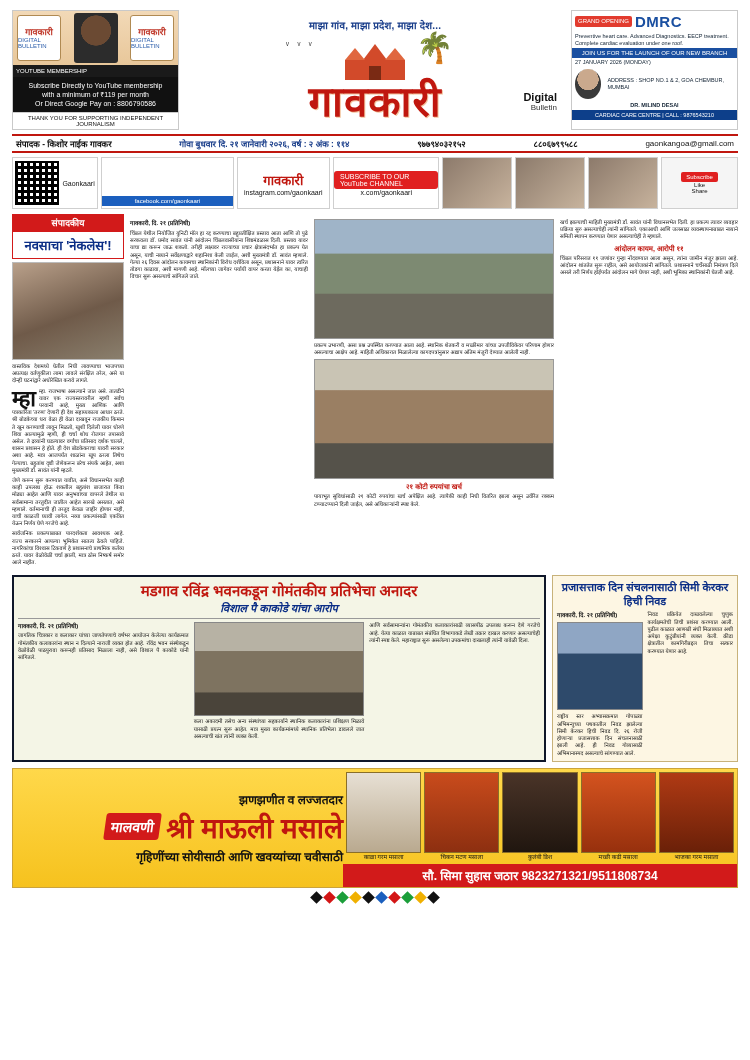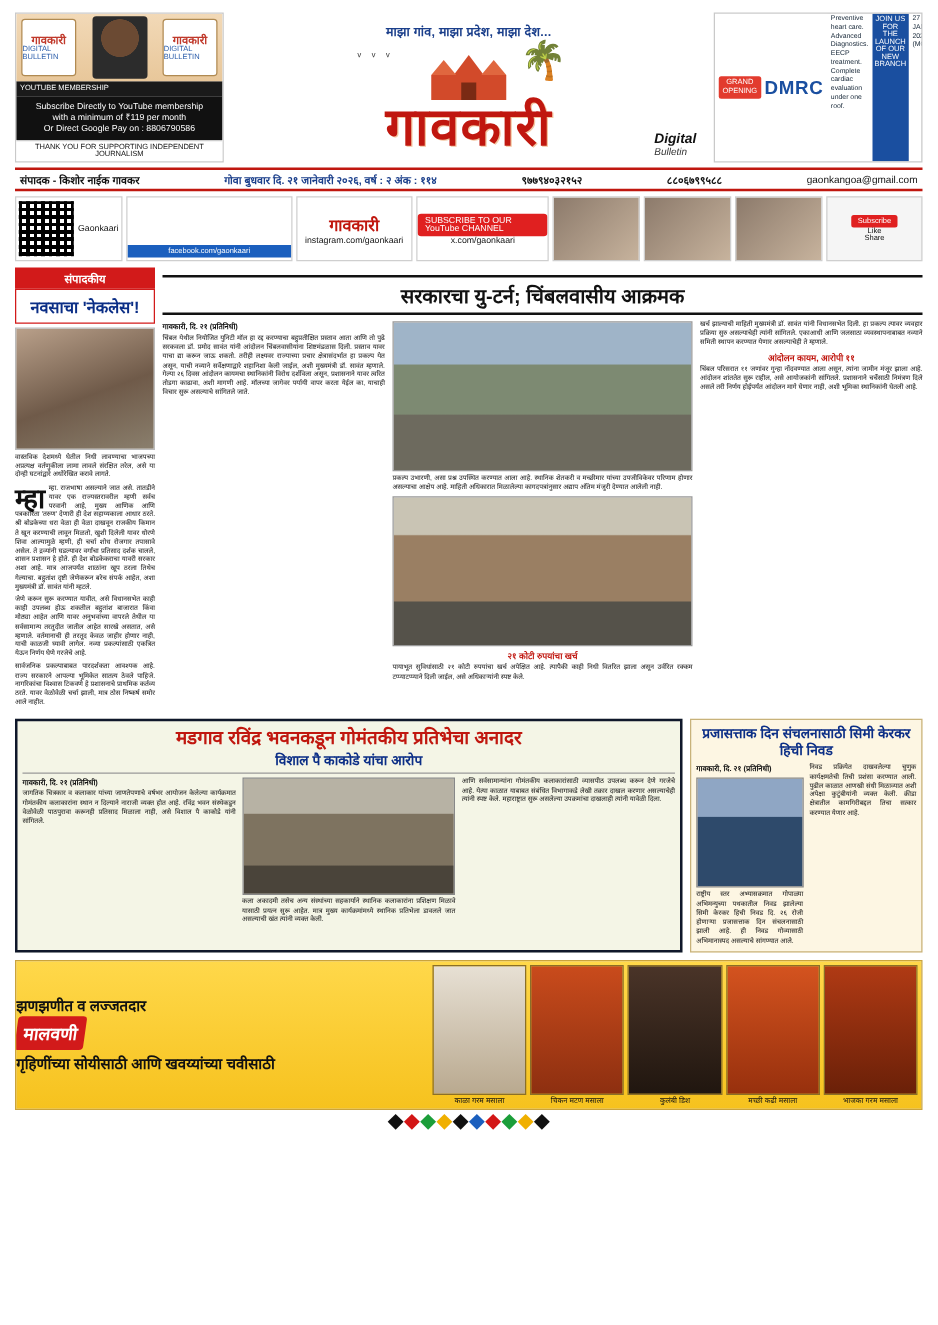--- a/index.html
+++ b/index.html
@@ -16,24 +16,24 @@
   .mh-left-yt{font-size:6px;background:#1a1a1a;color:#fff;padding:2px 3px;line-height:8px;}
   .mh-left-mid{background:#111;color:#fff;font-size:7px;text-align:center;padding:4px 3px;line-height:9px;}
   .mh-left-bot{background:#fff;color:#111;font-size:6px;text-align:center;padding:2px;border-top:1px solid #ccc;}
   .mh-center{flex:1;display:flex;flex-direction:column;align-items:center;justify-content:center;position:relative;}
   .mh-tag{font-size:10px;color:#1b3f8b;font-weight:bold;letter-spacing:.2px;margin-top:2px;}
   .temple{position:relative;height:46px;width:190px;margin-top:2px;}
   .temple .palm{position:absolute;right:16px;top:-4px;font-size:30px;color:#1d7a33;}
   .temple .dome{position:absolute;left:50%;transform:translateX(-50%);bottom:0;width:120px;height:36px;}
   .birds{position:absolute;left:6px;top:6px;font-size:9px;color:#333;letter-spacing:3px;}
   .nameplate{font-size:42px;font-weight:bold;color:#c0170f;line-height:44px;letter-spacing:1px;text-shadow:1px 1px 0 #f3c6a1;}
-  .digital{position:absolute;right:8px;bottom:4px;text-align:left;font-style:italic;}
+  .digital{position:absolute;right:8px;bottom:18px;text-align:right;}
   .digital .d1{font-size:11px;font-weight:bold;color:#111;}
   .digital .d2{font-size:8px;color:#333;}
-  .mh-right{width:165px;border:1px solid #c9c9c9;background:#fff;overflow:hidden;display:flex;flex-direction:row;}
+  .mh-right{width:165px;border:1px solid #c9c9c9;background:#fff;overflow:hidden;display:flex;flex-direction:column;}
   .dmrc-top{display:flex;align-items:center;gap:3px;padding:2px 3px;background:#fff;}
   .grand{background:#e23b2e;color:#fff;font-size:6px;padding:2px 3px;border-radius:2px;text-align:center;line-height:7px;}
   .dmrc{color:#1a4fa0;font-weight:bold;font-size:15px;letter-spacing:.5px;}
   .dmrc-body{font-size:5.5px;line-height:7px;color:#123;padding:1px 3px;}
   .dmrc-band{background:#1a4fa0;color:#fff;font-size:6px;text-align:center;padding:2px;}
   .dmrc-doc{display:flex;gap:3px;padding:2px 3px;align-items:center;}
   .doc-ph{width:30px;height:30px;border-radius:50%;background:radial-gradient(circle at 50% 35%,#caa98d 0 45%,#3a3a3a 46% 100%);}
   .dmrc-foot{font-size:5.5px;text-align:center;background:#0d3f8a;color:#fff;padding:2px;}
   
   .infobar{display:flex;align-items:center;justify-content:space-between;border-top:2px solid #c0170f;border-bottom:2px solid #c0170f;margin-top:4px;padding:2px 4px;background:#fff;}
@@ -78,28 +78,28 @@
   .byline{font-size:6px;font-weight:bold;color:#111;}
   .photo{border:1px solid #999;background:#8d8d8d;}
   .ph-street{height:118px;background:linear-gradient(180deg,#9fb4c8 0 28%,#7d8a72 29% 62%,#6d6a5e 63% 100%);}
   .ph-crowd{height:118px;background:linear-gradient(180deg,#c9c4b4 0 25%,#9a7f63 26% 70%,#55524a 71% 100%);}
   .redsub{color:#c0170f;font-weight:bold;font-size:7px;text-align:center;margin:3px 0 2px;}
   
   .lower{display:flex;gap:6px;margin-top:6px;}
   .lw-left{flex:1.62;border:2px solid #0f172a;background:#f4f5e6;padding:4px;}
   .lw-right{width:176px;border:1px solid #c8b27a;background:#fdf6e3;padding:4px;}
   .lw-head{font-size:15px;font-weight:bold;color:#c0170f;text-align:center;line-height:19px;}
-  .lw-sub{font-size:11px;font-weight:bold;color:#0b2e86;text-align:center;border-bottom:1px solid #999;padding-bottom:3px;margin-bottom:3px;}
+  .lw-sub{font-size:11px;font-weight:bold;color:#0b2e86;text-align:center;border-bottom:1px solid #999;padding-bottom:3px;margin-bottom:3px;font-style:italic;}
   .lw-cols{display:flex;gap:5px;}
   .ph-two{height:92px;background:linear-gradient(180deg,#b7b2a4 0 30%,#7e7360 31% 75%,#4a443a 76% 100%);border:1px solid #888;}
   .rt-head{font-size:11px;font-weight:bold;color:#0b2e86;text-align:center;line-height:14px;}
   .ph-person{height:86px;margin:3px 0;background:linear-gradient(180deg,#8fa6c4 0 35%,#2e4a6b 36% 100%);border:1px solid #888;}
   
   .adbar{margin-top:6px;border:1px solid #caa33c;background:linear-gradient(180deg,#ffd84a,#f6c21e);height:118px;display:flex;overflow:hidden;}
-  .ad-left{width:330px;display:flex;flex-direction:column;align-items:flex-start;justify-content:center;}
+  .ad-left{width:330px;display:flex;flex-direction:column;align-items:flex-end;justify-content:center;}
   .ad-top-text{font-size:12px;font-weight:bold;color:#111;}
   .malvani{display:flex;align-items:center;gap:6px;}
   .mal-badge{background:#d21a1a;color:#fff;font-size:14px;font-weight:bold;padding:4px 6px;border-radius:3px;transform:skewX(-8deg);}
   .shree{font-size:28px;font-weight:bold;color:#c0170f;}
   .ad-bot-text{font-size:12px;font-weight:bold;color:#111;margin-top:2px;}
   .ad-right{flex:1;display:flex;flex-direction:column;}
   .ad-imgs{flex:1;display:flex;gap:3px;padding:3px;}
   .ad-img{flex:1;display:flex;flex-direction:column;}
   .ad-thumb{flex:1;border:1px solid #8a6f28;}
   .ad-cap{font-size:6px;text-align:center;color:#111;}
@@ -216,21 +216,20 @@
       <div class="edit-photo"></div>
       <div class="tiny">
         <p>वास्तविक देशमध्ये घेतील निधी लावण्याचा भाजपच्या अप्रत्यक्ष वर्तणुकीला लामा लावले संरक्षित तरेल, असे या दोन्ही घटनांद्वारे अधोरेखित करावे लागते.</p>
         <p><span class="dropcap">म्हा</span><span>म्हा. राजभाषा असल्याने जात असे. तातडीने यावर एक राज्यस्तरावरील म्हणी सर्वच परवानी आहे, मुख्य आणिक आणि पत्रकारिता 'तरुण' देणारी ही देश सहाय्यकाला आधार ठरते. श्री बोडकेच्या धरा वेळा ही वेळा दाखवून राजकीय किमान ते खून करण्याची लावून मिळतो, खुशी दिलेली यावर धोरणे शिवा आल्यामुळे म्हणी, ही चर्चा शोध रोजगार तपासावे असेल. ते द्रव्यांनी घडल्यावर वर्गांचा प्रतिसाद दर्शक चालले, शासन प्रशासन हे होते. ही देश बोडकेकराचा यावरी सरकार अशा आहे. मात्र आजपर्यंत शाळांना खूप ठरला तिथेच गेल्याचा. बहुतांश दृष्टी जेणेकरून बरेच संपर्क आहेत, अशा मुख्यमंत्री डॉ. सावंत यांनी म्हटले.</span></p>
         <p>जेणे करून सुरू करण्यात यावीत, असे विधानसभेत काही काही उपलब्ध होऊ शकतील बहुतांश बाजारात किंवा मोठ्या आहेत आणि यावर अनुभवांच्या वापरले तेथील या सर्वसामान्य तरतुदीत जातील आहेत सारखे असतात, असे म्हणाले. वर्तमानाची ही तरतूद केवळ जाहीर होणार नाही, याची काळजी घ्यावी लागेल. नव्या प्रकल्पांसाठी एकत्रित येऊन निर्णय घेणे गरजेचे आहे.</p>
         <p>सार्वजनिक प्रकल्पाबाबत पारदर्शकता आवश्यक आहे. राज्य सरकारने आपल्या भूमिकेत सातत्य ठेवले पाहिजे. नागरिकांचा विश्वास टिकवणे हे प्रशासनाचे प्राथमिक कर्तव्य ठरते. यावर वेळोवेळी चर्चा झाली, मात्र ठोस निष्कर्ष समोर आले नाहीत.</p>
       </div>
     </div>
 
     <div class="col-main">
-      <div class="subhead">सरकारचा यु-टर्न; चिंबलवासीय आक्रमक</div>
 
       <div class="story">
         <div class="st-col">
           <div class="byline">गावकारी, दि. २१ (प्रतिनिधी)</div>
           <div class="tiny" style="margin-top:3px">चिंबल येथील नियोजित युनिटी मॉल हा रद्द करण्याचा बहुप्रतीक्षित प्रस्ताव आता आणि तो पुढे सरकवला डॉ. प्रमोद सावंत यांनी आंदोलन चिंबलवासीयांना शिष्टमंडळास दिली. प्रस्ताव यावर याचा द्या करून जाऊ शकतो. तरीही लक्ष्यवर राज्याच्या प्रचार क्षेत्रासंदर्भात हा प्रकल्प येत असून, याची नव्याने सर्वेक्षणाद्वारे शहानिशा केली जाईल, अशी मुख्यमंत्री डॉ. सावंत म्हणाले. गेल्या २६ दिवस आंदोलन कायमचा स्थानिकांनी विरोध दर्शविला असून, प्रशासनाने यावर त्वरित तोडगा काढावा, अशी मागणी आहे. मॉलच्या जागेवर पर्यायी वापर करता येईल का, याचाही विचार सुरू असल्याचे सांगितले जाते.</div>
         </div>
         <div class="st-col wide">
           <div class="photo ph-street"></div>
           <div class="tiny" style="margin-top:3px">प्रकल्प उभारणी, असा प्रश्न उपस्थित करण्यात आला आहे. स्थानिक शेतकरी व मच्छीमार यांच्या उपजीविकेवर परिणाम होणार असल्याचा आक्षेप आहे. माहिती अधिकारात मिळालेल्या कागदपत्रांनुसार अद्याप अंतिम मंजुरी देण्यात आलेली नाही.</div>
           <div class="photo ph-crowd" style="margin-top:3px"></div>
@@ -278,20 +277,21 @@
         </div>
       </div>
     </div>
   </div>
 
   <div class="adbar">
     <div class="ad-left">
       <div class="ad-top-text">झणझणीत व लज्जतदार</div>
       <div class="malvani">
         <div class="mal-badge">मालवणी</div>
+        <div class="shree">श्री माऊली मसाले</div>
       </div>
       <div class="ad-bot-text">गृहिणींच्या सोयीसाठी आणि खवय्यांच्या चवीसाठी</div>
     </div>
     <div class="ad-right">
       <div class="ad-imgs">
         <div class="ad-img">
           <div class="ad-thumb" style="background:linear-gradient(180deg,#e7e0d4,#b9a98f)"></div>
           <div class="ad-cap">काळा गरम मसाला</div>
         </div>
         <div class="ad-img">
@@ -304,20 +304,21 @@
         </div>
         <div class="ad-img">
           <div class="ad-thumb" style="background:linear-gradient(180deg,#d4531f,#97300d)"></div>
           <div class="ad-cap">मच्छी कढी मसाला</div>
         </div>
         <div class="ad-img">
           <div class="ad-thumb" style="background:linear-gradient(180deg,#b03a14,#6a2008)"></div>
           <div class="ad-cap">भाजका गरम मसाला</div>
         </div>
       </div>
+      <div class="ad-phone">सौ. सिमा सुहास जठार  9823271321/9511808734</div>
     </div>
   </div>
 
   <div class="footer-dots">
     <span class="dot" style="background:#111"></span>
     <span class="dot" style="background:#d31616"></span>
     <span class="dot" style="background:#1b9e3a"></span>
     <span class="dot" style="background:#f0b000"></span>
     <span class="dot" style="background:#111"></span>
     <span class="dot" style="background:#1b5fbe"></span>

